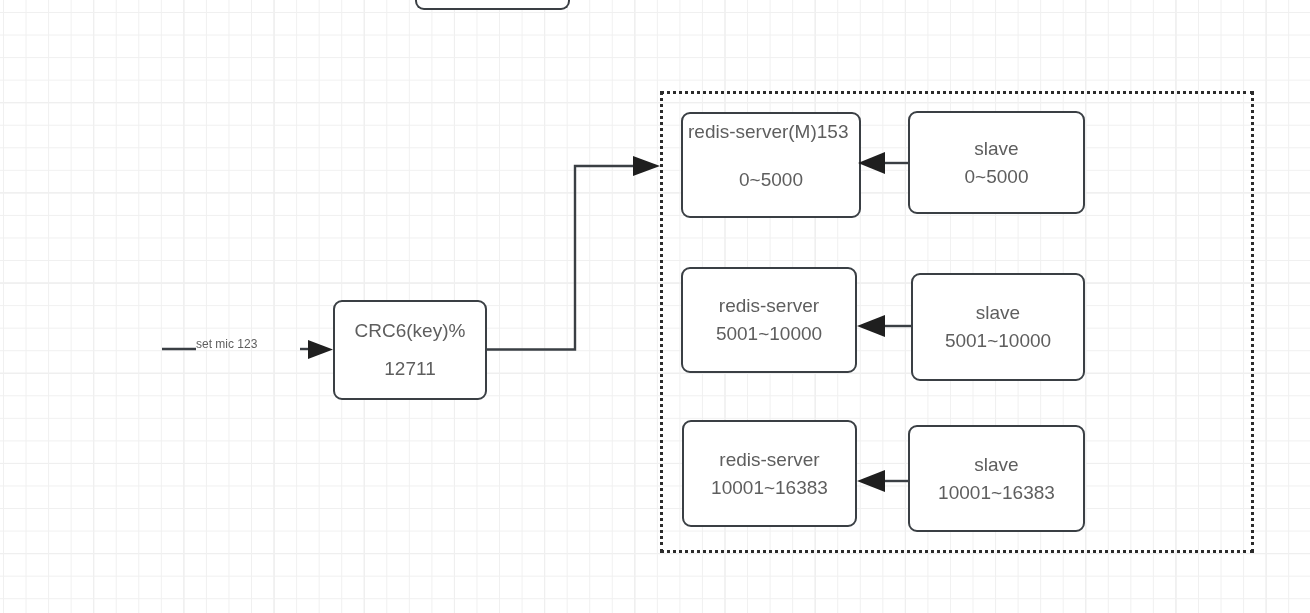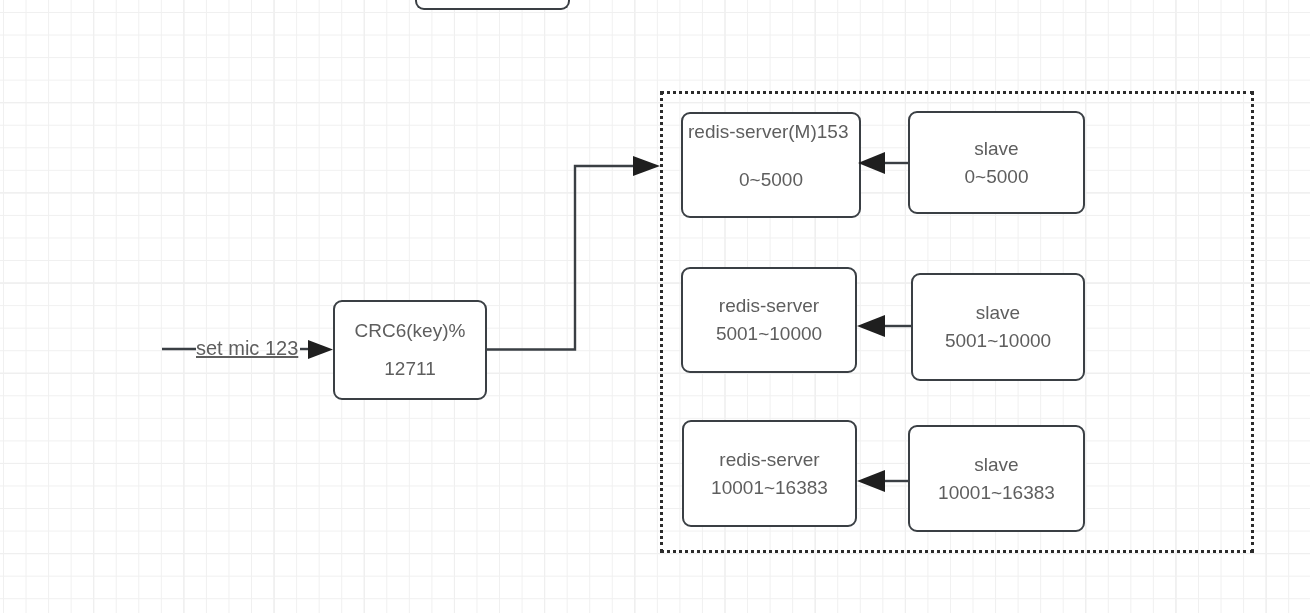--- a/index.html
+++ b/index.html
@@ -95,25 +95,24 @@
   svg.edges path, svg.edges line {
     fill: none;
     stroke: #3a3f44;
     stroke-width: 2.4px;
   }
   svg.edges polygon { fill: #1f1f1f; }
 
   .edge-label {
     position: absolute;
     color: #5e5e5e;
-    font-size: 20px;
+    font-size: 12px;
     white-space: nowrap;
     background: transparent;
     font-family: "Liberation Sans", sans-serif;
-    text-decoration: underline;
   }
 </style>
 </head>
 <body>
 
 <div id="canvas">
 
   <div id="partial-node-top" style="left:415px; top:-14px; width:155px; height:24px;"></div>
 
   <div id="cluster-boundary" style="left:660px; top:91px; width:594px; height:462px;"></div>

